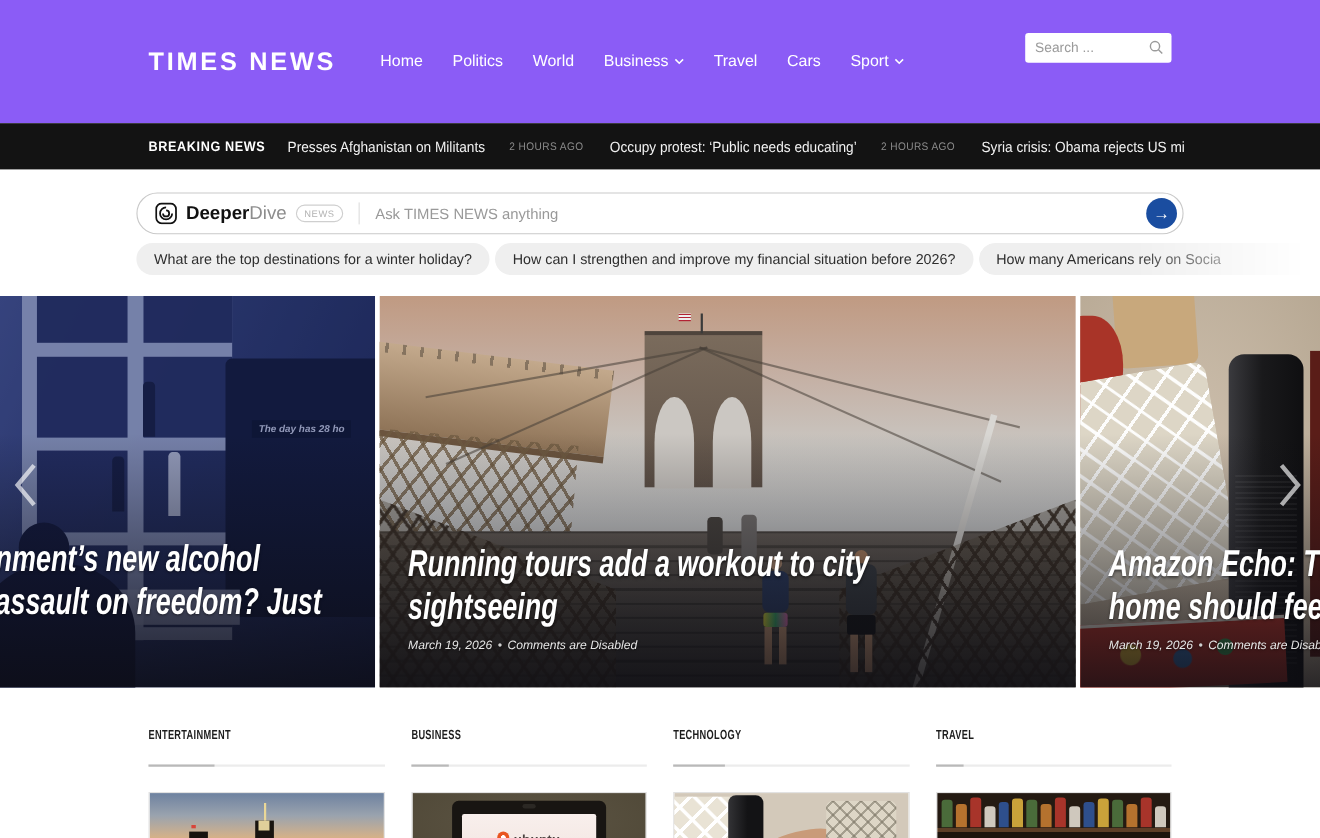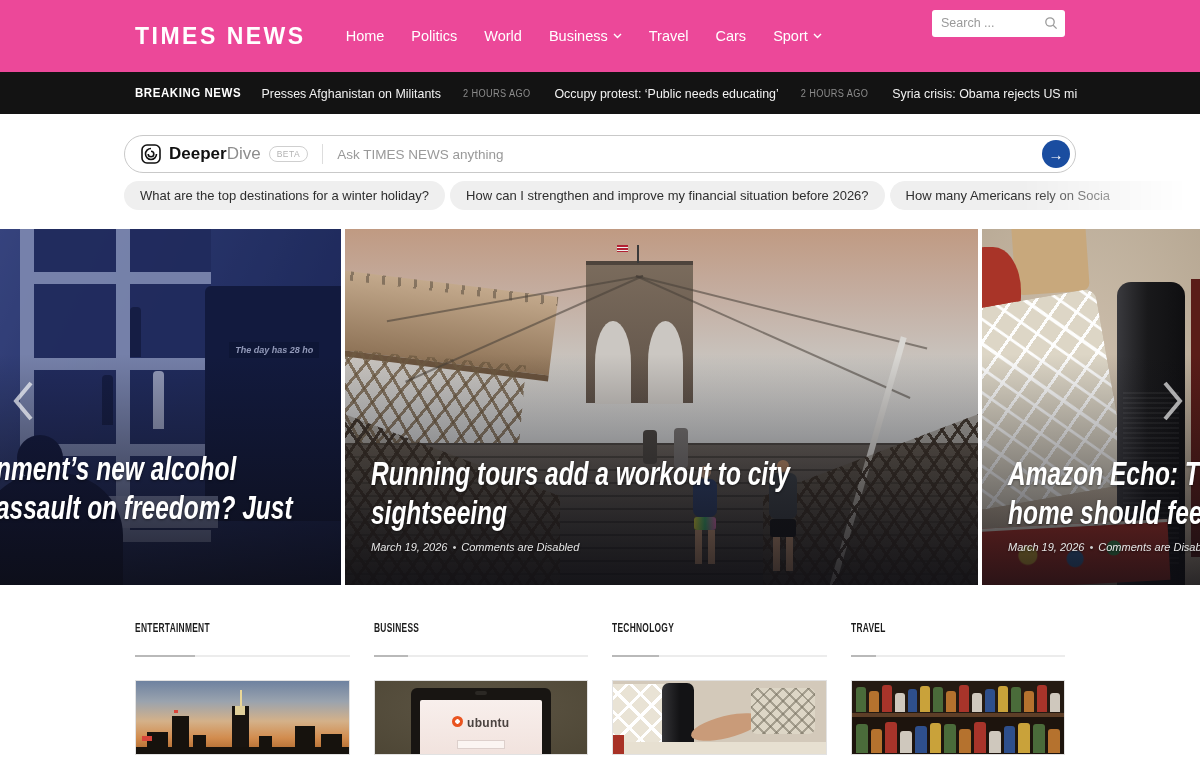--- a/index.html
+++ b/index.html
@@ -2,21 +2,21 @@
 <html><head>
 <meta charset="utf-8">
 <title>TIMES NEWS</title>
 <style>
   * { margin:0; padding:0; box-sizing:border-box; }
   html,body { background:#fff; }
   body { font-family:"Liberation Sans", sans-serif; }
   #page { width:1200px; height:762px; position:relative; overflow:hidden; background:#fff; }
 
   
-  .topbar { height:72px; background:#ec4899; display:flex; align-items:center; }
+  .topbar { height:112px; background:#8b5cf6; display:flex; align-items:center; }
   .topbar-inner { width:930px; margin:0 auto; display:flex; align-items:center; position:relative; }
   .logo { color:#fff; font-size:23px; font-weight:bold; letter-spacing:2.5px; white-space:nowrap; }
   .nav { display:flex; align-items:flex-start; margin-left:40px; gap:27px; }
   .nav-item { color:#fff; font-size:14.5px; cursor:pointer; display:flex; align-items:center; gap:5px; white-space:nowrap; }
   .chev-dn { width:9px; height:6px; display:inline-block; }
   .searchbox { position:absolute; right:0; top:-13px; width:133px; height:27px; background:#fff; border-radius:3px; display:flex; align-items:center; padding:0 7px 0 9px; }
   .searchbox input { border:none; outline:none; width:100%; font-size:12.5px; color:#444; font-family:"Liberation Sans",sans-serif; }
   .searchbox input::placeholder { color:#9a9a9a; }
   .mag { flex:0 0 14px; }
 
@@ -225,21 +225,21 @@
   </div>
 
   <div class="ai-wrap">
     <div class="ai-bar">
       <svg class="dd-logo" viewBox="0 0 20 20">
         <rect x="1" y="1" width="18" height="18" rx="5" fill="none" stroke="#111" stroke-width="1.6"></rect>
         <path d="M10 4.5 a5.5 5.5 0 1 0 5.5 5.5" fill="none" stroke="#111" stroke-width="1.6"></path>
         <path d="M10 7.2 a2.8 2.8 0 1 1 -2.8 2.8" fill="none" stroke="#111" stroke-width="1.6"></path>
       </svg>
       <span class="dd-brand"><span class="dd-bold">Deeper</span><span class="dd-light">Dive</span></span>
-      <span class="beta">BETA</span>
+      <span class="beta">NEWS</span>
       <span class="dd-div"></span>
       <input class="ai-input" type="text" placeholder="Ask TIMES NEWS anything" style="">
       <button class="ai-submit">
           <span>→</span>
         </button>
     </div>
     <div class="pills">
       <button class="pill">What are the top destinations for a winter holiday?</button>
       <button class="pill">How can I strengthen and improve my financial situation before 2026?</button>
       <button class="pill fade">How many Americans rely on Socia</button>

